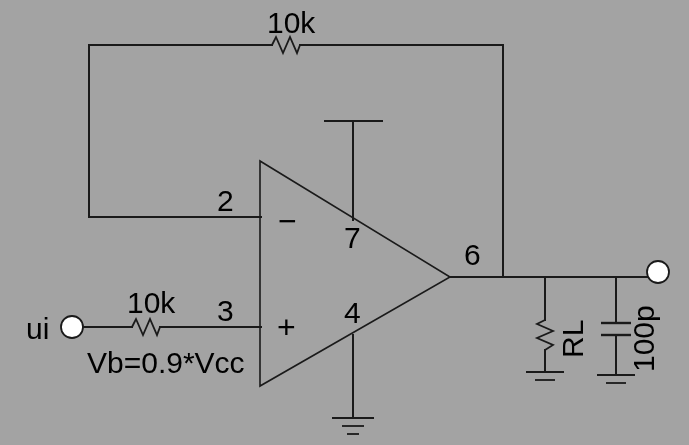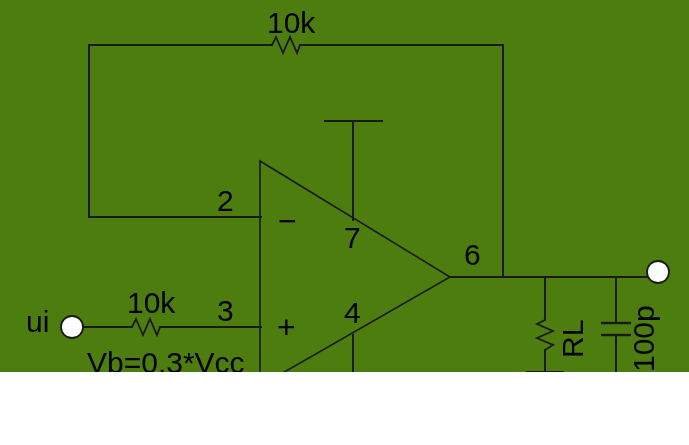--- a/index.html
+++ b/index.html
@@ -6,22 +6,22 @@
     margin: 0;
     padding: 0;
     background: #ffffff;
   }
   body {
     font-family: "Liberation Sans", sans-serif;
   }
   #canvas {
     position: relative;
     width: 689px;
-    height: 372px;
-    background: #4d7c0f;
+    height: 445px;
+    background: #a3a3a3;
     overflow: hidden;
   }
   #schematic {
     position: absolute;
     left: 0;
     top: 0;
     width: 689px;
     height: 445px;
   }
   .wire {
@@ -153,23 +153,23 @@
   <div class="lbl" style="left:344px; top:223px; font-size:30px;">7</div>
 
   <div class="lbl" style="left:344px; top:298px; font-size:30px;">4</div>
 
   <div class="lbl" style="left:464px; top:240px; font-size:30px;">6</div>
 
   <div class="sign" style="left:278px; top:205px; font-size:32px;">−</div>
 
   <div class="sign" style="left:277px; top:311px; font-size:32px;">+</div>
 
-  <div class="lbl" style="left:26px; top:307px; font-size:30px;">ui</div>
+  <div class="lbl" style="left:26px; top:314px; font-size:30px;">ui</div>
 
   <div class="lbl" style="left:127px; top:288px; font-size:30px;">10k</div>
 
-  <div class="lbl" style="left:87px; top:348px; font-size:30px;">Vb=0.3*Vcc</div>
+  <div class="lbl" style="left:87px; top:348px; font-size:30px;">Vb=0.9*Vcc</div>
 
   <div class="lbl lbl-rot" style="left:558px; top:358px; font-size:30px;">RL</div>
 
   <div class="lbl lbl-rot" style="left:629px; top:372px; font-size:30px;">100p</div>
 
 </div>
 
 </body></html>

